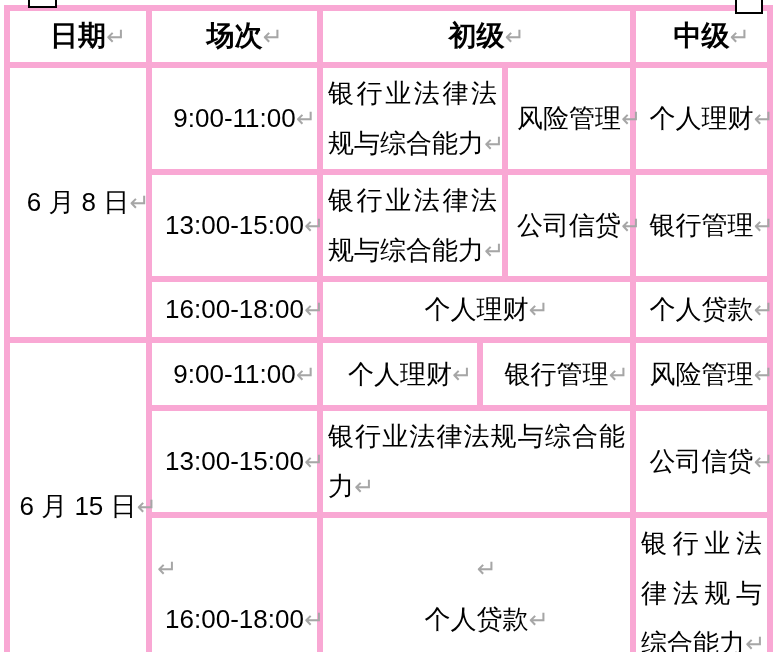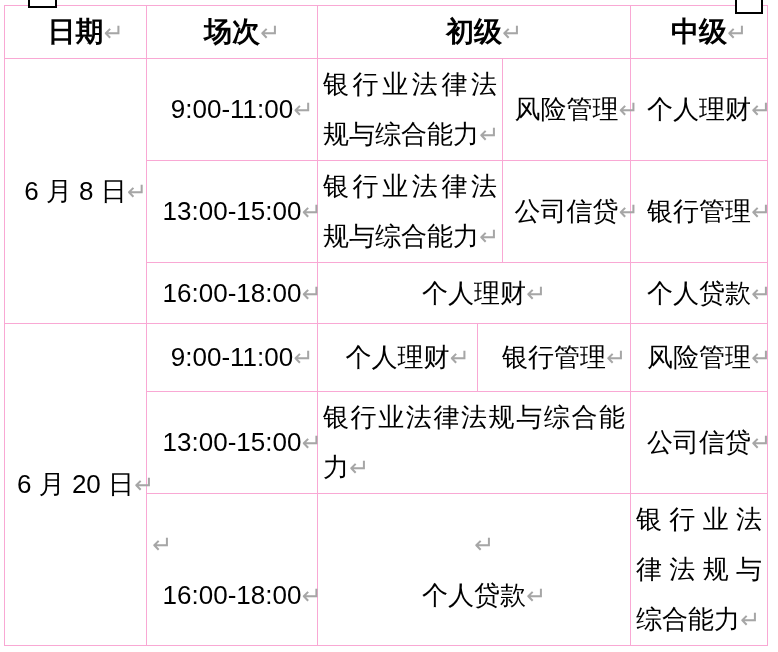--- a/index.html
+++ b/index.html
@@ -12,21 +12,21 @@
   .frag{position:absolute;background:#fff;border:2px solid #000;z-index:5;}
   .frag-left{left:28px;top:-8px;width:25px;height:12px;}
   .frag-right{left:735px;top:-7px;width:24px;height:17px;}
 
   table.sched{
     position:absolute;left:4px;top:5px;
     width:763px;border-collapse:collapse;table-layout:fixed;
     background:#fff;
   }
   td{
-    border:1px solid #f9a8d4;
+    border:6px solid #f9a8d4;
     padding:0 5px;
     vertical-align:middle;
     font-size:26px;
     line-height:50px;
     color:#000;
   }
   .r0{height:53px}.r1{height:102px}.r2{height:101px}.r3{height:61px}
   .r4{height:68px}.r5{height:102px}.r6{height:152px}
 
   .hdr{font-weight:bold;font-size:28px;text-align:center;}
@@ -113,21 +113,21 @@
     <td class="c" colspan="3">
       <span>个人理财</span><span class="pm">↵</span>
     </td>
     <td class="c">
       <span>个人贷款</span><span class="pm">↵</span>
     </td>
   </tr>
 
   <tr class="r4">
     <td class="c" rowspan="3">
-      <span>6 月 20 日</span><span class="pm">↵</span>
+      <span>6 月 15 日</span><span class="pm">↵</span>
     </td>
     <td class="c">
       <span>9:00-11:00</span><span class="pm">↵</span>
     </td>
     <td class="c">
       <span>个人理财</span><span class="pm">↵</span>
     </td>
     <td class="c" colspan="2">
       <span>银行管理</span><span class="pm">↵</span>
     </td>

